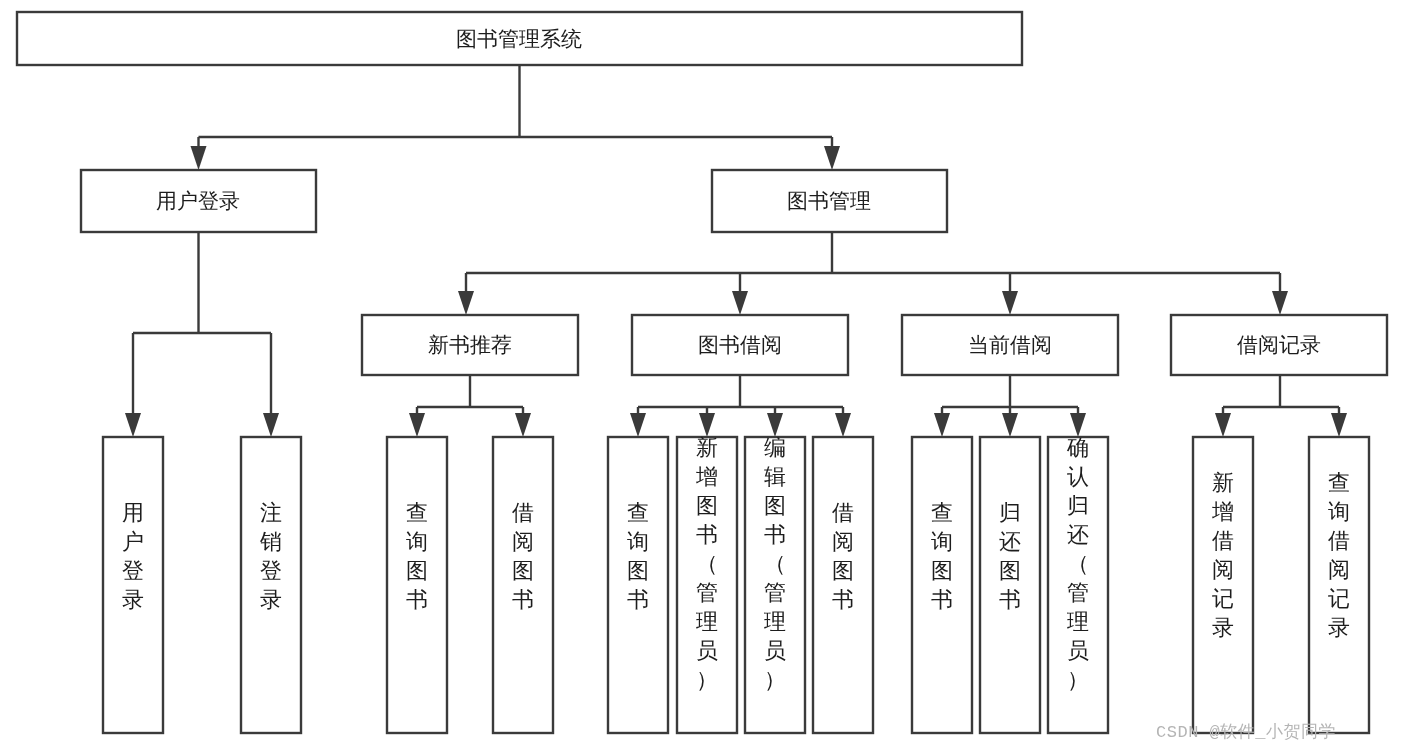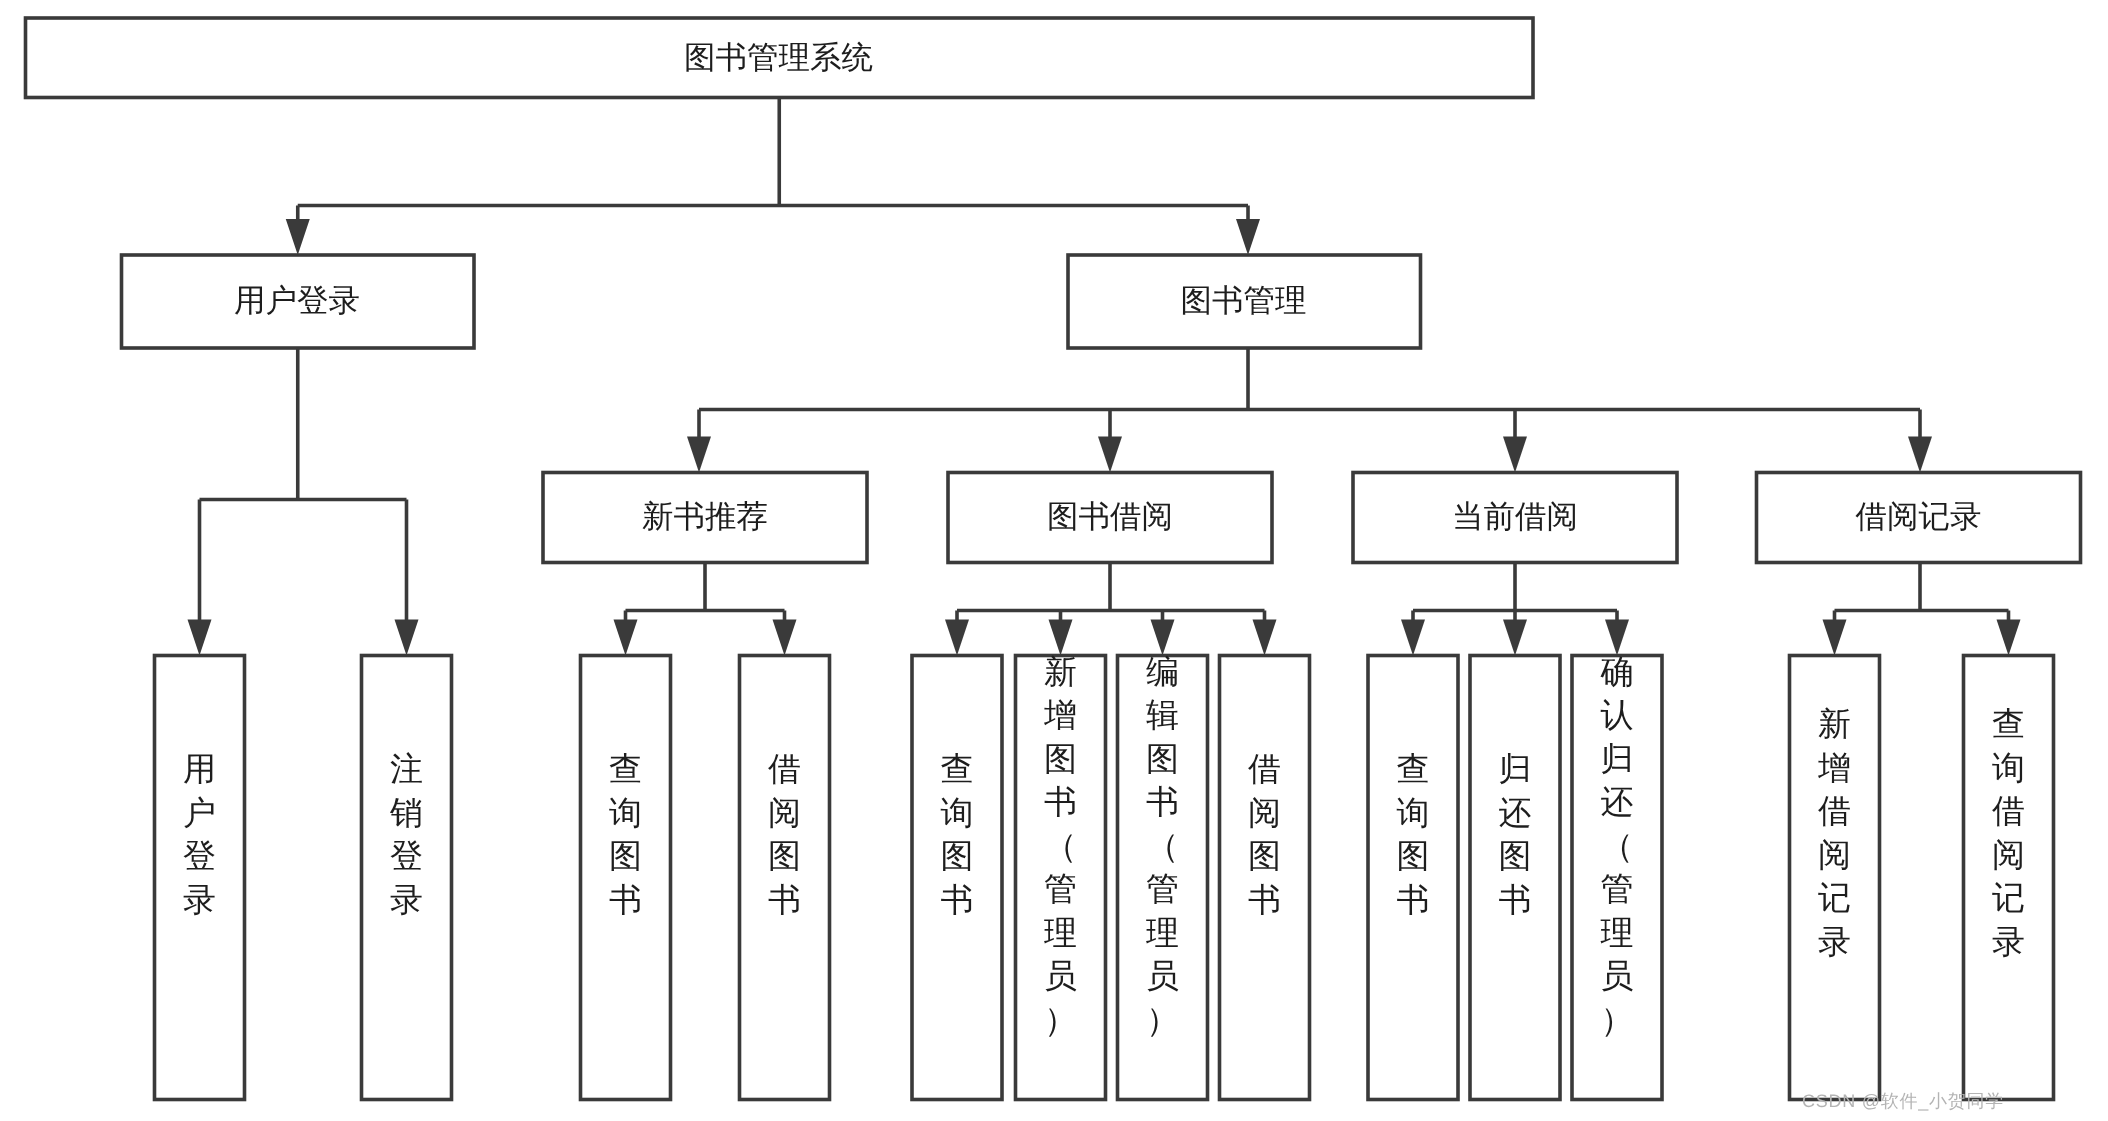--- a/index.html
+++ b/index.html
@@ -54,22 +54,22 @@
     font-family: "Liberation Sans", "DejaVu Sans", sans-serif;
     font-size: 22px;
     fill: #1d1d1d;
     text-anchor: middle;
     white-space: pre;
   }
   .watermark {
     position: absolute;
     right: 10px;
     bottom: 4px;
-    font-family: Liberation Sans, sans-serif;
-    font-size: 12px;
+    font-family: Liberation Mono, monospace;
+    font-size: 17px;
     color: #b4b4b4;
     letter-spacing: 0.5px;
     user-select: none;
     pointer-events: none;
   }
 </style>
 </head>
 <body>
 
 <div id="diagram-root">

